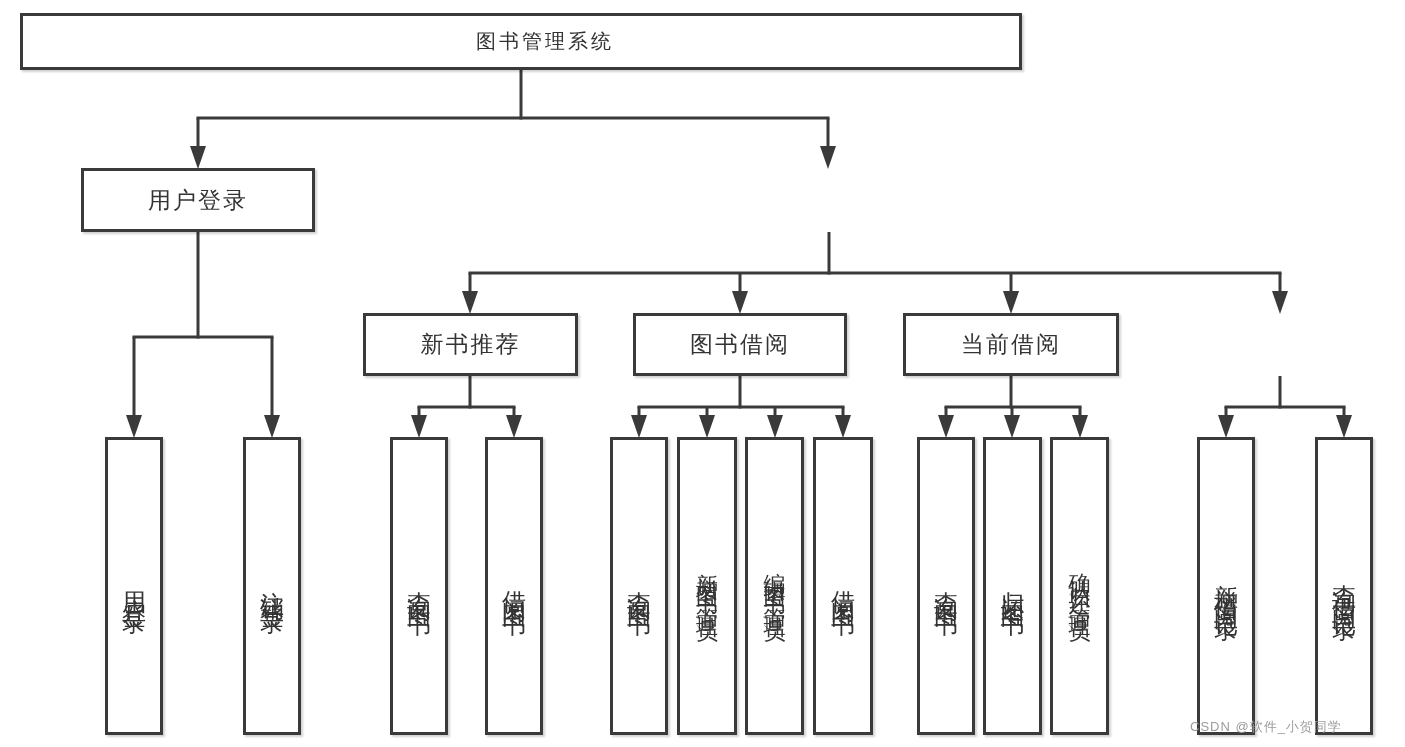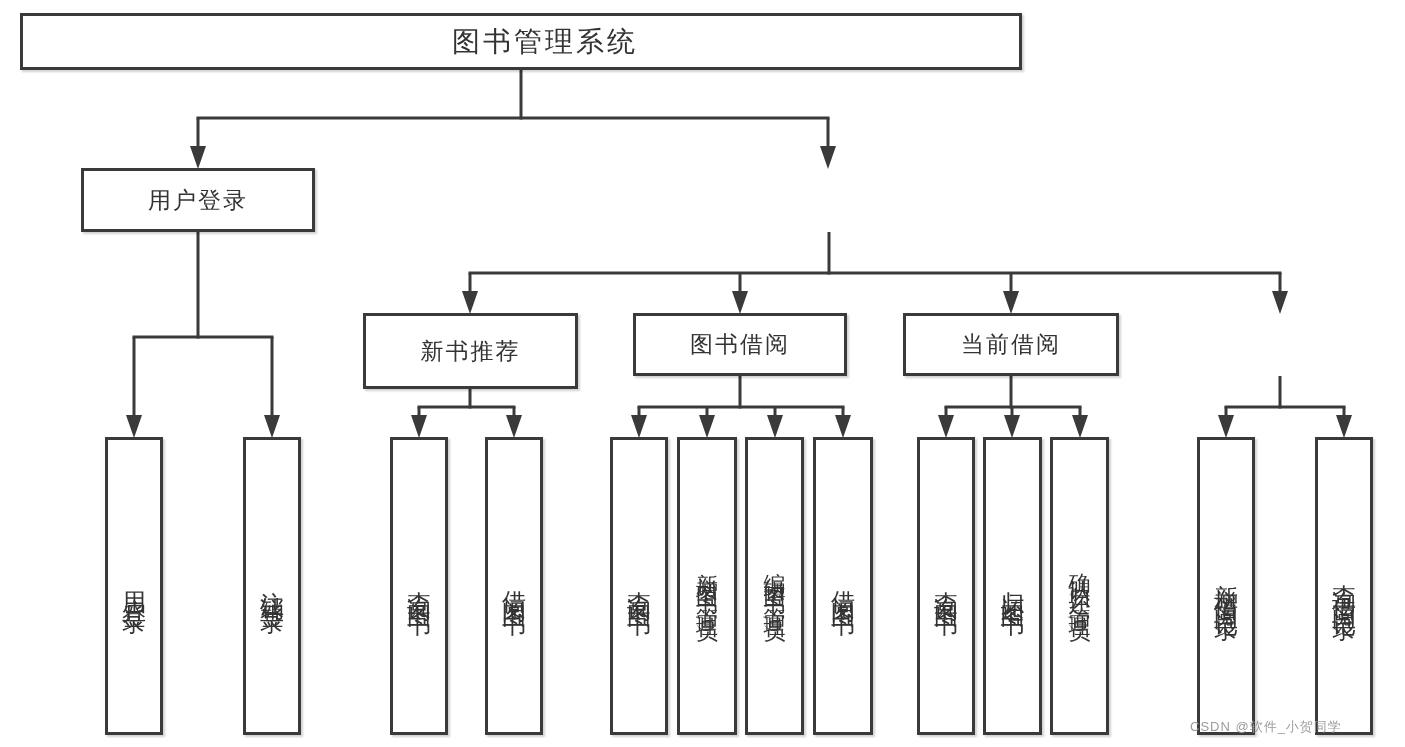--- a/index.html
+++ b/index.html
@@ -21,21 +21,21 @@
   .connectors polygon{fill:var(--line-color);stroke:none;}
   .box{
     position:absolute;box-sizing:border-box;
     border:3px solid var(--line-color);
     background:var(--bg-color);
     color:var(--text-color);
     display:flex;align-items:center;justify-content:center;
     box-shadow:2px 2px 2px rgba(0,0,0,0.18);
   }
   .hbox{font-size:23px;letter-spacing:2px;white-space:nowrap;}
-  .title{font-size:28px;letter-spacing:3px;padding-left:48px;}
+  .title{font-size:20px;letter-spacing:3px;padding-left:48px;}
   .leaf{
     writing-mode:vertical-lr;
     text-orientation:mixed;
     font-size:24px;letter-spacing:7px;
     line-height:1;
   }
   .leaf.long{font-size:22px;letter-spacing:7px;}
   .watermark{
     position:absolute;left:1190px;top:718px;
     font-size:13px;color:var(--watermark-color);
@@ -120,21 +120,21 @@
       <line x1="1344" y1="407" x2="1344" y2="418"></line>
       <polygon points="1218,415 1234,415 1226,438"></polygon>
       <polygon points="1336,415 1352,415 1344,438"></polygon>
     </g>
   </svg>
 
   <div class="box hbox title" style="left:20px;top:13px;width:1002px;height:57px">图书管理系统</div>
 
   <div class="box hbox" style="left:81px;top:168px;width:234px;height:64px">用户登录</div>
 
-  <div class="box hbox" style="left:363px;top:313px;width:215px;height:76px">新书推荐</div>
+  <div class="box hbox" style="left:363px;top:313px;width:215px;height:63px">新书推荐</div>
   <div class="box hbox" style="left:633px;top:313px;width:214px;height:63px">图书借阅</div>
   <div class="box hbox" style="left:903px;top:313px;width:216px;height:63px">当前借阅</div>
 
   <div class="box leaf" style="left:105px;top:437px;width:58px;height:298px">用户登录</div>
   <div class="box leaf" style="left:243px;top:437px;width:58px;height:298px">注销登录</div>
 
   <div class="box leaf" style="left:390px;top:437px;width:58px;height:298px">查询图书</div>
   <div class="box leaf" style="left:485px;top:437px;width:58px;height:298px">借阅图书</div>
 
   <div class="box leaf" style="left:610px;top:437px;width:58px;height:298px">查询图书</div>

